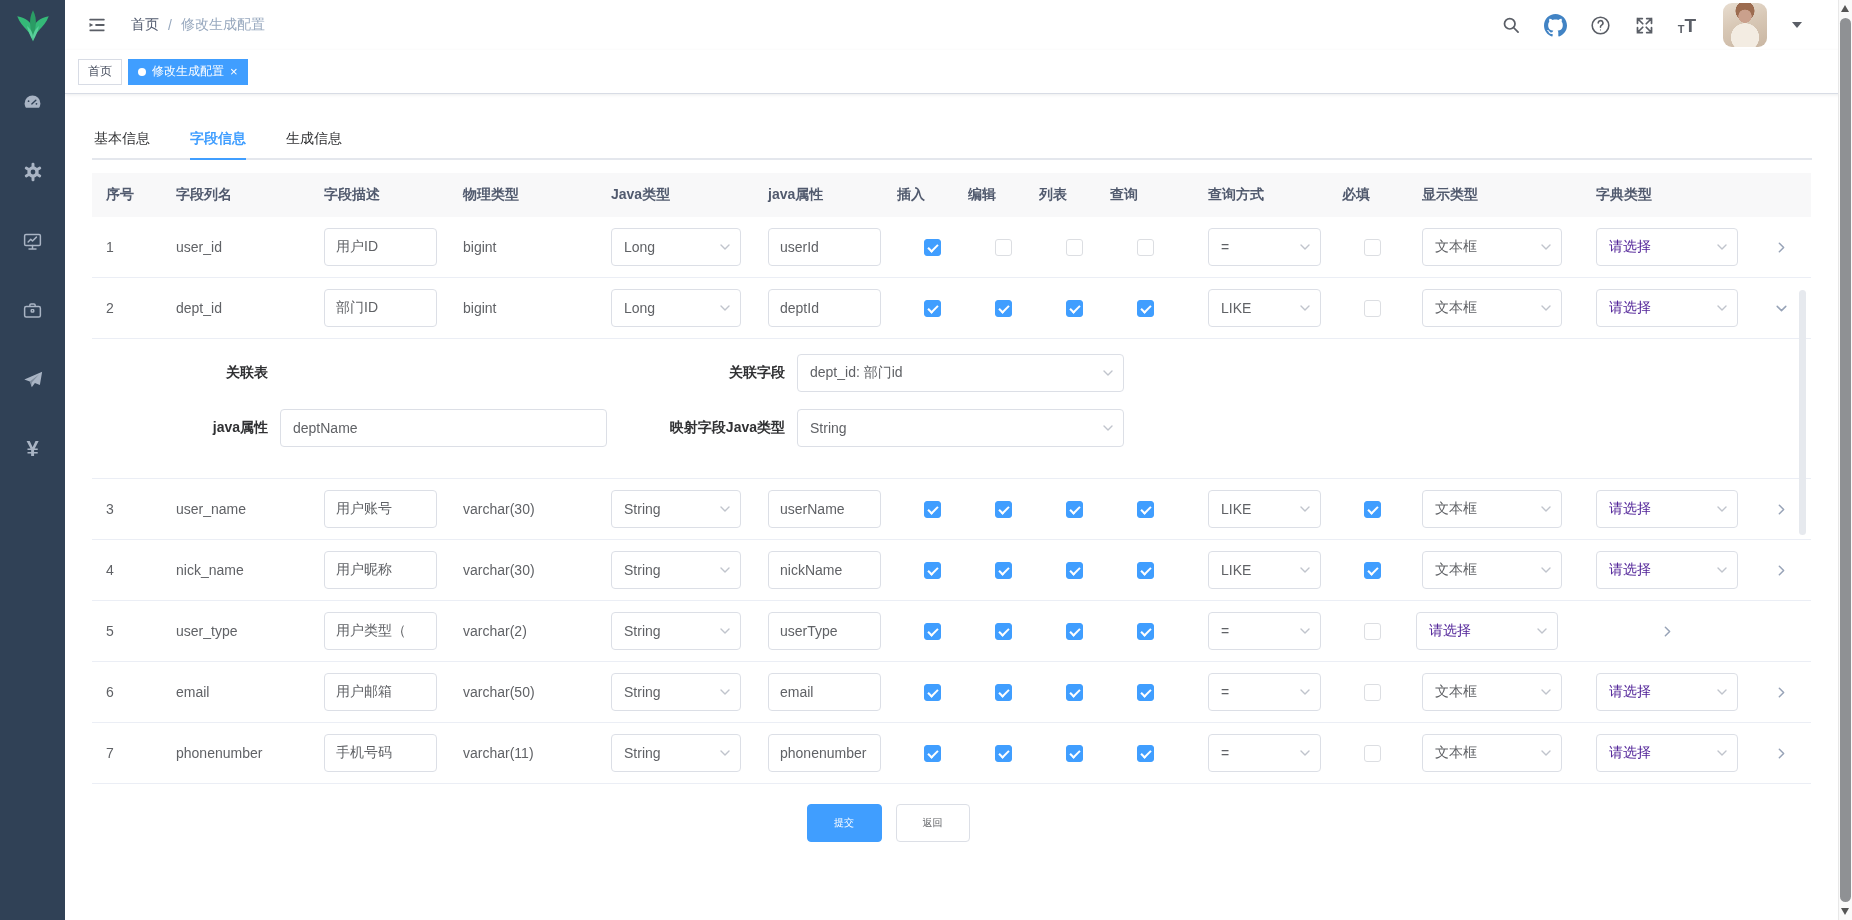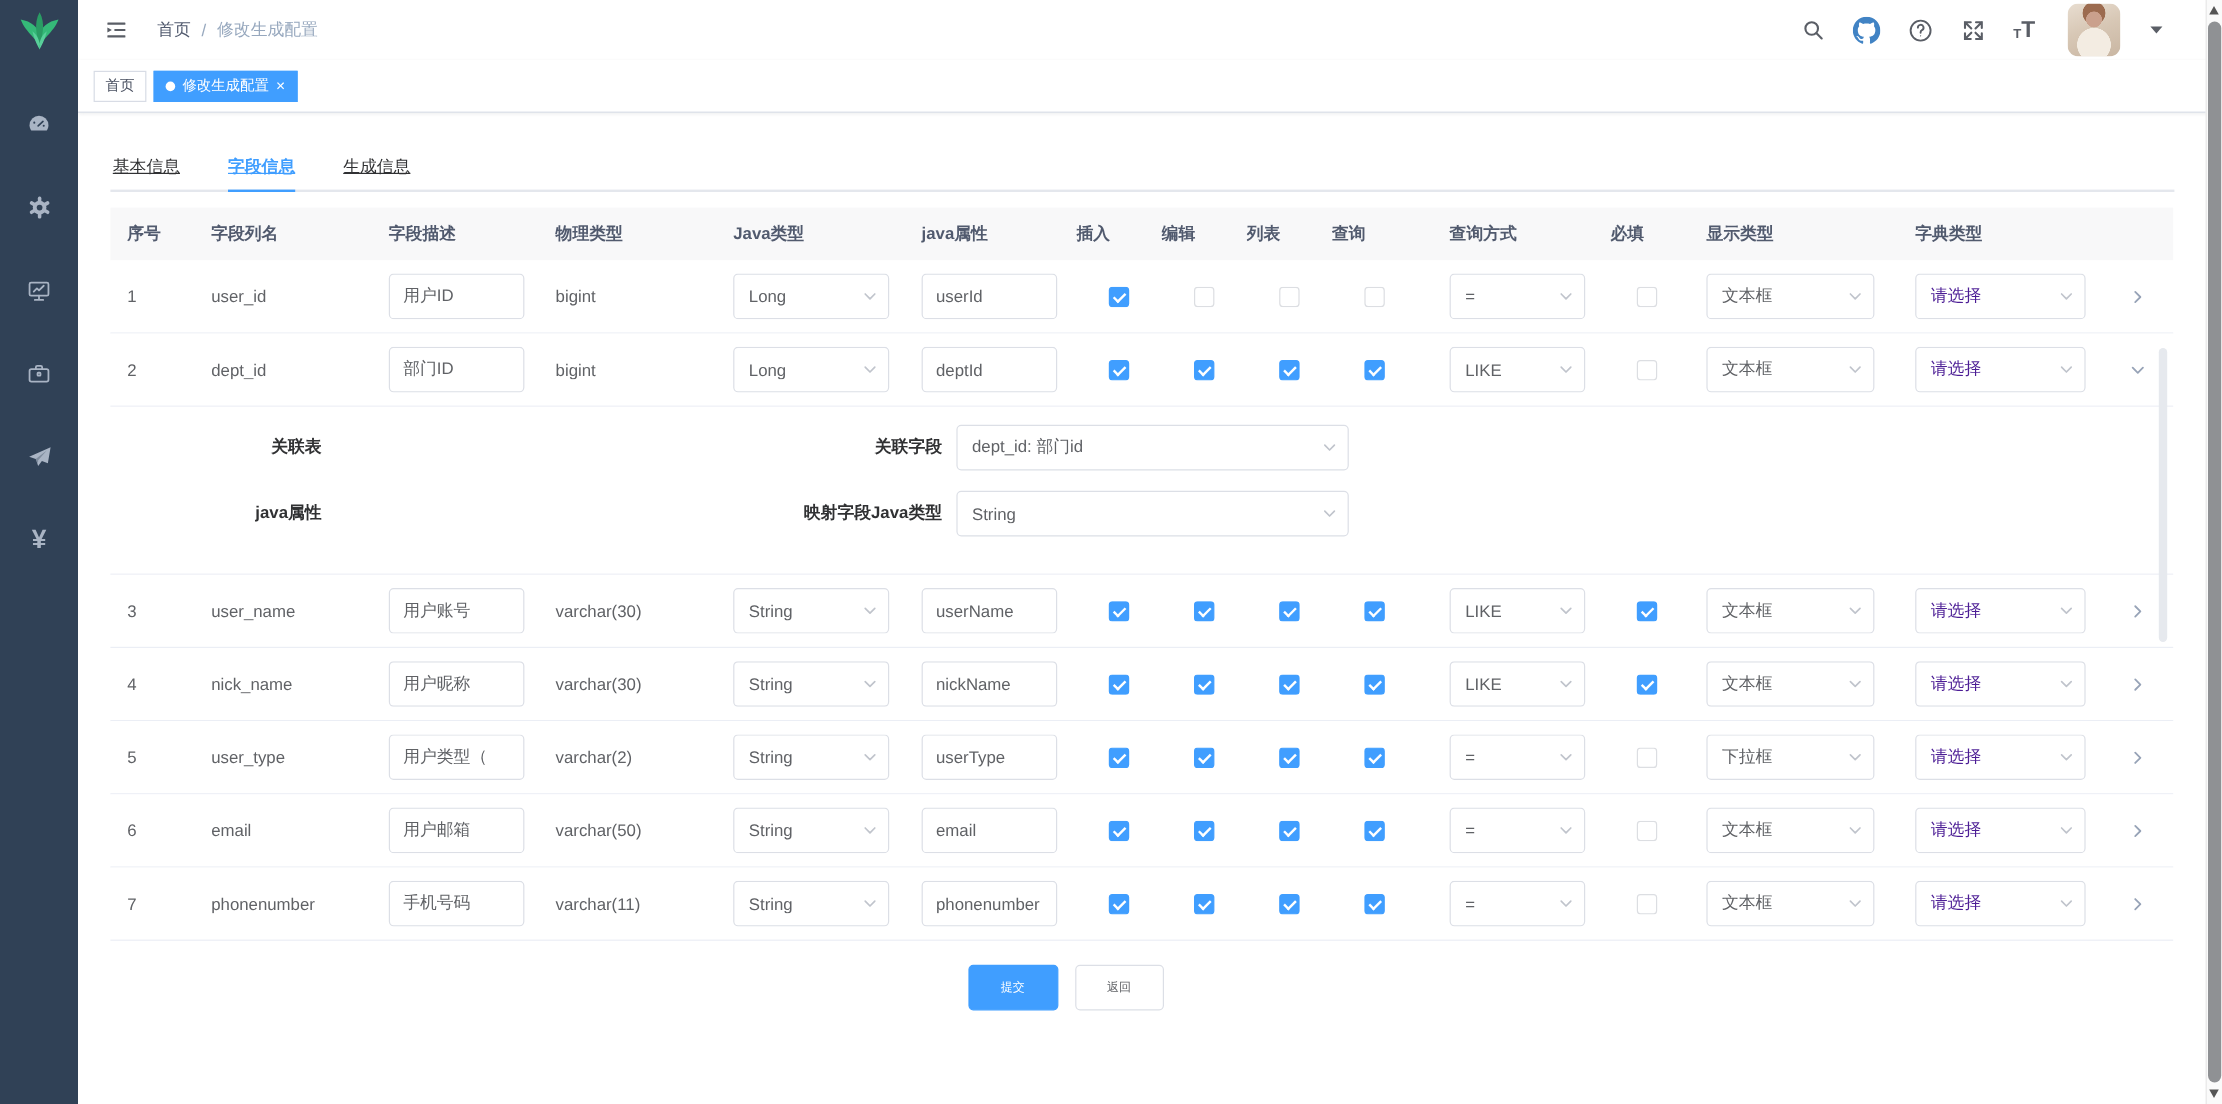--- a/index.html
+++ b/index.html
@@ -38,21 +38,21 @@
   
   .tags-bar{height:43px;display:flex;align-items:center;gap:6px;padding-left:13px;background:#fff;border-bottom:1px solid #d8dce5;box-shadow:0 1px 3px rgba(0,21,41,.08);position:relative;z-index:2;}
   .tag{height:26px;box-sizing:border-box;display:inline-flex;align-items:center;gap:6px;padding:0 9px;border:1px solid #d8dce5;background:#fff;color:#495060;font-size:12px;cursor:pointer;}
   .tag.active{background:#409eff;border-color:#409eff;color:#fff;}
   .tag .dot{width:8px;height:8px;border-radius:50%;background:#fff;}
   .tag .close{font-size:13px;line-height:1;}
 
   
   .content{padding-left:27px;}
   .tabs{margin-top:24px;width:1720px;height:40px;border-bottom:2px solid #e4e7ed;display:flex;box-sizing:content-box;}
-  .tab{position:relative;padding:0 20px;line-height:40px;font-size:14px;color:#303133;cursor:pointer;text-decoration:underline;}
+  .tab{position:relative;padding:0 20px;line-height:40px;font-size:14px;color:#303133;cursor:pointer;}
   .tab:first-child{padding-left:2px;}
   .tab.active{color:#409eff;font-weight:bold;}
   .tab.active::after{content:"";position:absolute;left:20px;right:20px;bottom:-2px;height:2px;background:#409eff;}
 
   .switch-row{margin-top:30px;display:flex;align-items:center;font-size:14px;color:#303133;}
   .switch{width:44px;height:22px;border-radius:11px;background:#409eff;margin:0 13px;position:relative;cursor:pointer;}
   .switch::after{content:"";position:absolute;right:2px;top:2px;width:18px;height:18px;border-radius:50%;background:#fff;}
   .switch-link{color:#409eff;cursor:pointer;}
 
   
@@ -363,20 +363,21 @@
                   <span class="txt">dept_id: 部门id</span>
                   <span class="caret"><svg width="14" height="14" viewBox="0 0 14 14">
                         <path d="M3 5l4 4 4-4" fill="none" stroke="#c0c4cc" stroke-width="1.4" stroke-linecap="round" stroke-linejoin="round"></path>
                       </svg></span>
                 </span>
               </div>
             </div>
             <div class="d-row">
               <div class="d-col">
                 <span class="d-label">java属性</span>
+                <input class="d-inp" value="deptName" style="">
               </div>
               <div class="d-col">
                 <span class="d-label">映射字段Java类型</span>
                 <span class="sel d-sel">
                   <span class="txt">String</span>
                   <span class="caret"><svg width="14" height="14" viewBox="0 0 14 14">
                         <path d="M3 5l4 4 4-4" fill="none" stroke="#c0c4cc" stroke-width="1.4" stroke-linecap="round" stroke-linejoin="round"></path>
                       </svg></span>
                 </span>
               </div>
@@ -511,26 +512,20 @@
               </div>
               <div class="td c-qtype"><span class="sel w113">
                   <span class="txt">=</span>
                   <span class="caret"><svg width="14" height="14" viewBox="0 0 14 14">
                       <path d="M3 5l4 4 4-4" fill="none" stroke="#c0c4cc" stroke-width="1.4" stroke-linecap="round" stroke-linejoin="round"></path>
                     </svg></span>
                 </span></div>
               <div class="td c-cb">
                 <span class="cb"></span>
               </div>
-              <div class="td c-dtype"><span class="sel w140">
-                  <span class="txt">下拉框</span>
-                  <span class="caret"><svg width="14" height="14" viewBox="0 0 14 14">
-                      <path d="M3 5l4 4 4-4" fill="none" stroke="#c0c4cc" stroke-width="1.4" stroke-linecap="round" stroke-linejoin="round"></path>
-                    </svg></span>
-                </span></div>
               <div class="td c-dict"><span class="sel w142 ph">
                   <span class="txt">请选择</span>
                   <span class="caret"><svg width="14" height="14" viewBox="0 0 14 14">
                       <path d="M3 5l4 4 4-4" fill="none" stroke="#c0c4cc" stroke-width="1.4" stroke-linecap="round" stroke-linejoin="round"></path>
                     </svg></span>
                 </span></div>
               <div class="td c-exp">
                 <span class="expand"><svg width="15" height="15" viewBox="0 0 14 14">
                     <path d="M5 3l4 4-4 4" fill="none" stroke="#97a3b7" stroke-width="1.4" stroke-linecap="round" stroke-linejoin="round"></path>
                   </svg></span>

